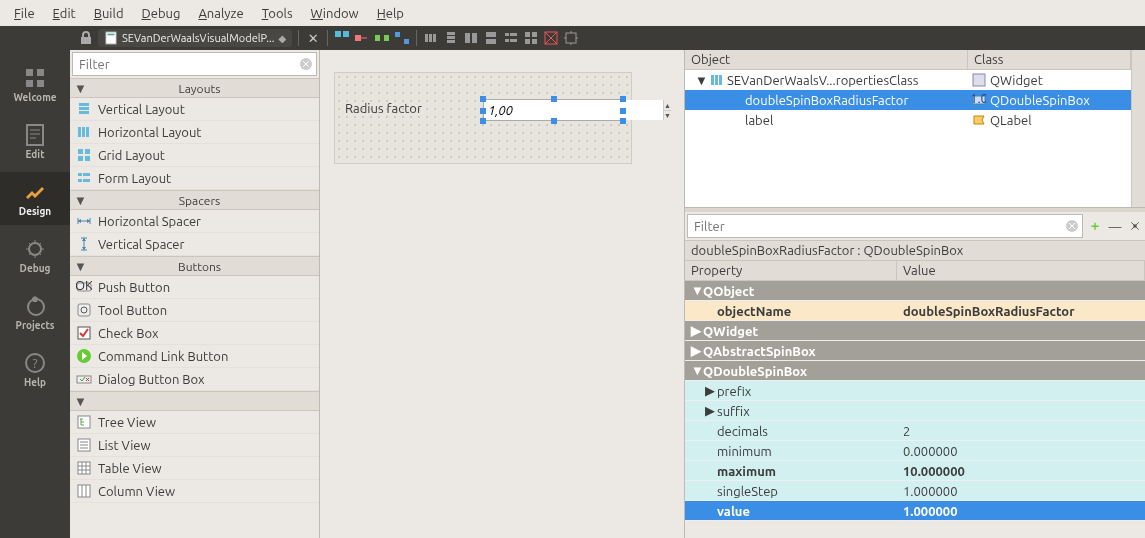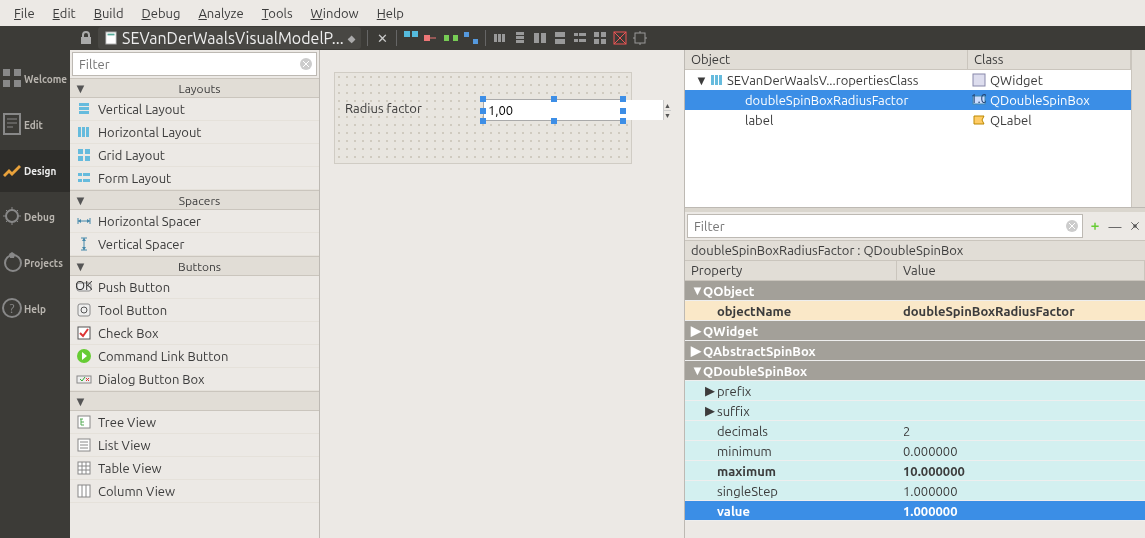--- a/index.html
+++ b/index.html
@@ -5,28 +5,28 @@
   * { box-sizing: border-box; margin: 0; padding: 0; font-family: "Ubuntu", "Segoe UI", sans-serif; font-size: 13px; }
   body { width: 1145px; height: 538px; background: #3c3b37; color: #3c3c3c; overflow: hidden; display: flex; flex-direction: column; }
   
   .menubar { background: #ece9e5; height: 26px; display: flex; align-items: center; padding: 0 6px; gap: 2px; }
   .menubar span { padding: 3px 8px; cursor: default; }
   .menubar span u { text-decoration: underline; }
   
   .toolbar { background: #3c3b37; height: 24px; display: flex; align-items: center; padding: 0 4px; gap: 4px; color: #ccc; }
   .toolbar .doc { background: #484743; display: flex; align-items: center; gap: 4px; padding: 2px 6px; border-radius: 3px; }
   .toolbar .doc .dicon { width: 14px; height: 14px; }
-  .toolbar .doc .name { color: #eee; font-size: 16px; }
+  .toolbar .doc .name { color: #eee; font-size: 11px; }
   .toolbar .icon { width: 16px; height: 16px; display:flex; align-items:center; justify-content:center; color:#ccc; }
   .toolbar .sep { width:1px; height:16px; background:#666; margin:0 2px; }
   
   .main { flex: 1; display: flex; overflow: hidden; }
   
   .rail { width: 70px; background: #3c3b37; display: flex; flex-direction: column; align-items: center; padding-top: 8px; gap: 4px; }
-  .rail .item { width: 100%; display: flex; flex-direction: row; align-items: center; padding: 8px 0; color: #b8b4ae; cursor: default; }
+  .rail .item { width: 100%; display: flex; flex-direction: column; align-items: center; padding: 8px 0; color: #b8b4ae; cursor: default; }
   .rail .item.active { background: #2e2d2a; color: #eee; }
   .rail .item svg { width: 24px; height: 24px; margin-bottom: 2px; }
   .rail .item span { font-size: 10px; font-weight: bold; }
   
   .widgetbox { width: 250px; background: #ece9e5; display: flex; flex-direction: column; border-right: 1px solid #bdb9b3; }
   .filter { height: 24px; background: #fff; border: 1px solid #bdb9b3; margin: 2px; display: flex; align-items: center; }
   .filter input { flex:1; border: none; outline: none; padding: 0 6px; color: #888; background: transparent; }
   .filter .clr { width: 16px; height:16px; margin-right:2px; color:#aaa; }
   .whead { background: #e1ddd6; height: 20px; display: flex; align-items: center; padding: 0 4px; border-top: 1px solid #cac5bd; border-bottom: 1px solid #cac5bd; }
   .whead .tri { width: 10px; display:inline-block; color:#555; }
@@ -36,21 +36,21 @@
   .witem span { font-size: 13px; }
   
   .canvas { flex: 1; background: #ece9e5; position: relative; border-right: 1px solid #bdb9b3; }
   .form { position: absolute; top: 22px; left: 14px; width: 298px; height: 92px;
           background-color: #e8e5df;
           background-image: radial-gradient(#cfcabf 1px, transparent 1px);
           background-size: 8px 8px;
           border: 1px solid #d0ccc4; }
   .formlabel { position: absolute; top: 28px; left: 10px; font-size: 13px; color: #3c3c3c; }
   .spin { position: absolute; top: 26px; left: 148px; width: 140px; height: 22px; display: flex; background: #fff; border: 1px solid #aaa; }
-  .spin input { flex:1; border:none; outline:none; padding:0 4px; font-size:13px; }
+  .spin input { flex:1; border:none; outline:none; padding:0 4px; font-size:13px;font-style:italic; }
   .spin .btns { width: 16px; display:flex; flex-direction:column; border-left:1px solid #ccc; }
   .spin .btns div { flex:1; display:flex; align-items:center; justify-content:center; font-size:7px; color:#555; border-bottom:1px solid #ccc; }
   .spin .btns div:last-child { border-bottom:none; }
   .handle { position:absolute; width:6px; height:6px; background:#3d8ee6; }
   
   .rightcol { width: 460px; background: #ece9e5; display: flex; flex-direction: column; }
   
   .obj { flex: 0 0 158px; display:flex; flex-direction:column; border-bottom: 1px solid #bdb9b3; }
   .obj-head, .prop-head { display:flex; background:#e1ddd6; height:20px; border-bottom:1px solid #cac5bd; }
   .obj-head div, .prop-head div { padding: 2px 6px; border-right: 1px solid #cac5bd; }

